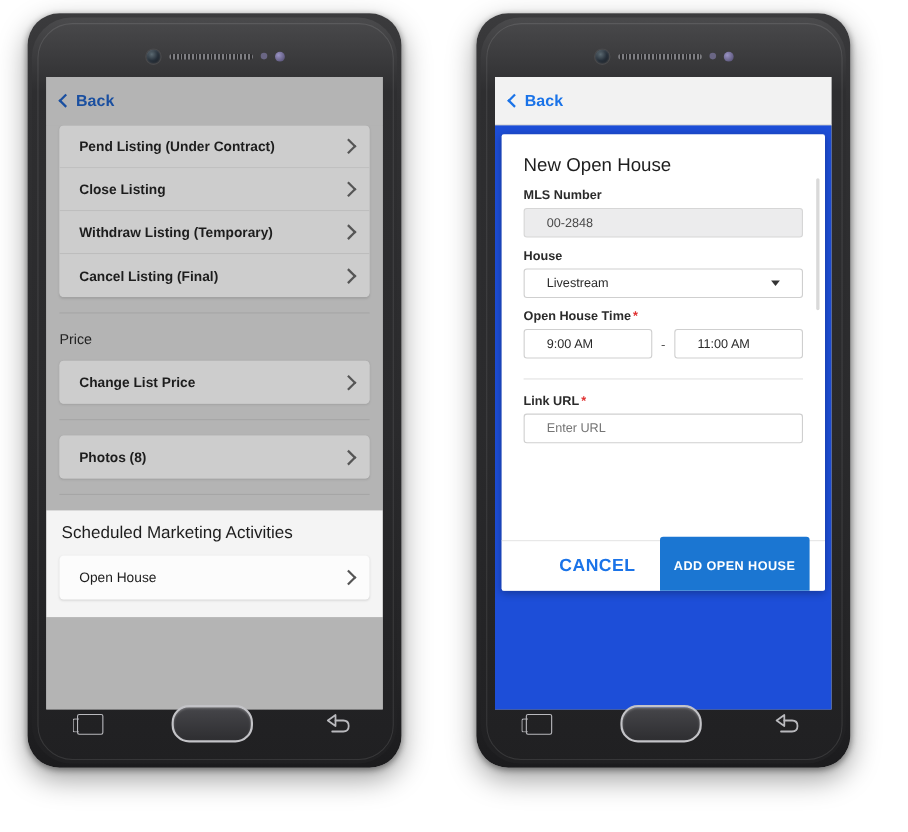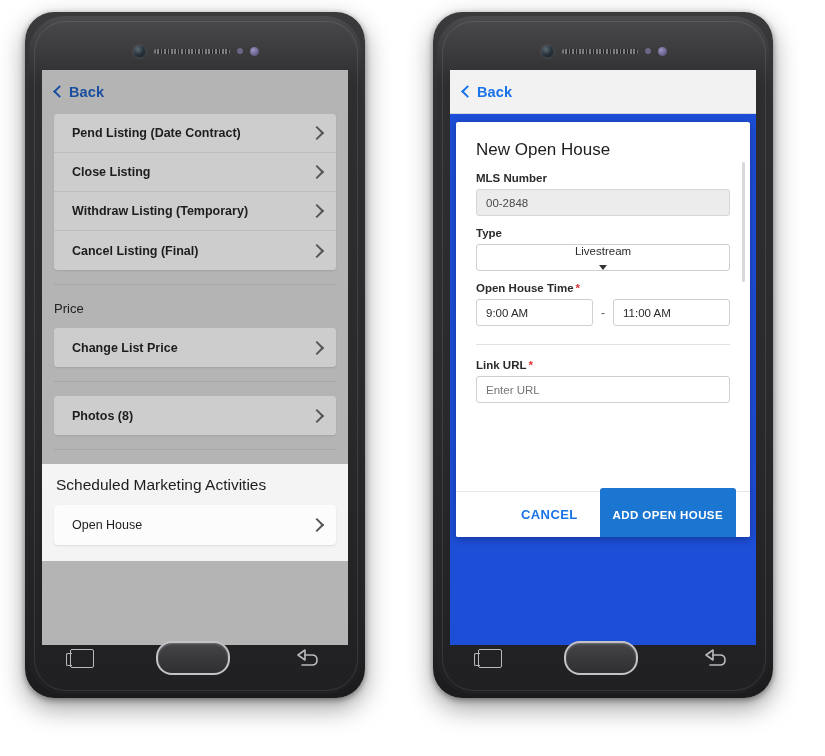--- a/index.html
+++ b/index.html
@@ -149,44 +149,44 @@
   .modal-title{font-size:17px;color:#1d1d1d;margin:0 0 12px 0;font-weight:normal;}
   .field{margin-bottom:11px;}
   .field-label{
     font-size:11.5px;font-weight:bold;color:#2b2b2b;display:block;margin-bottom:5px;
   }
   .req{color:#e03030;font-weight:bold;margin-left:2px;}
   .input{
     width:100%;height:27px;box-sizing:border-box;
     border:1px solid #cfcfcf;border-radius:3px;background:#fff;
     font-size:11.5px;color:#2b2b2b;
-    padding:0 9px;display:flex;align-items:center;
+    padding:0 20px;display:flex;align-items:center;
   }
   .input.disabled{background:#ececed;border-color:#d6d6d6;color:#4a4a4a;}
-  .input.select{justify-content:space-between;flex-direction:column;}
+  .input.select{justify-content:space-between;}
   .caret{
     width:0;height:0;border-left:4px solid transparent;border-right:4px solid transparent;
     border-top:5px solid #333;
   }
   .time-row{display:flex;align-items:center;gap:8px;}
   .time-row .input{width:118px;}
   .time-sep{font-size:12px;color:#555;}
   .modal-divider{height:1px;background:#e2e2e2;margin:18px 0 14px 0;}
   .scrolltrack{
     position:absolute;right:5px;top:40px;width:3px;height:120px;
     background:#d9d9d9;border-radius:2px;
   }
   .modal-actions{
     position:absolute;left:0;right:0;bottom:0;height:46px;
     background:#fff;border-top:1px solid #e6e6e6;
     display:flex;align-items:center;justify-content:flex-end;gap:14px;
     padding-right:14px;box-sizing:border-box;
   }
   .btn-text{
-    font-size:13px;font-weight:bold;color:#1a73e8;letter-spacing:.4px;
+    font-size:16px;font-weight:bold;color:#1a73e8;letter-spacing:.4px;
     padding:6px 8px;background:none;border:none;
   }
   .btn-primary{
     font-size:11.5px;font-weight:bold;color:#fff;letter-spacing:.4px;
     background:#1b76d2;border:none;border-radius:3px;
     padding:21px 13px;
   }
 </style>
 </head>
 <body>
@@ -208,21 +208,21 @@
       <a class="back-link">
         <span class="chev-left"></span>
         <span>Back</span>
       </a>
     </div>
 
     <div class="list-scroll">
 
       <div class="card-group">
         <div class="row">
-          <span class="row-label">Pend Listing (Date Contract)</span>
+          <span class="row-label">Pend Listing (Under Contract)</span>
           <span class="chev-right"></span>
         </div>
         <div class="row">
           <span class="row-label">Close Listing</span>
           <span class="chev-right"></span>
         </div>
         <div class="row">
           <span class="row-label">Withdraw Listing (Temporary)</span>
           <span class="chev-right"></span>
         </div>
@@ -303,21 +303,21 @@
           <h1 class="modal-title">New Open House</h1>
 
           <div class="field">
             <span class="field-label">MLS Number</span>
             <div class="input disabled">
               <span>00-2848</span>
             </div>
           </div>
 
           <div class="field">
-            <span class="field-label">Type</span>
+            <span class="field-label">House</span>
             <div class="input select">
               <span>Livestream</span>
               <span class="caret"></span>
             </div>
           </div>
 
 
           <div class="field">
             <span class="field-label">
               <span>Open House Time</span><span class="req">*</span>

